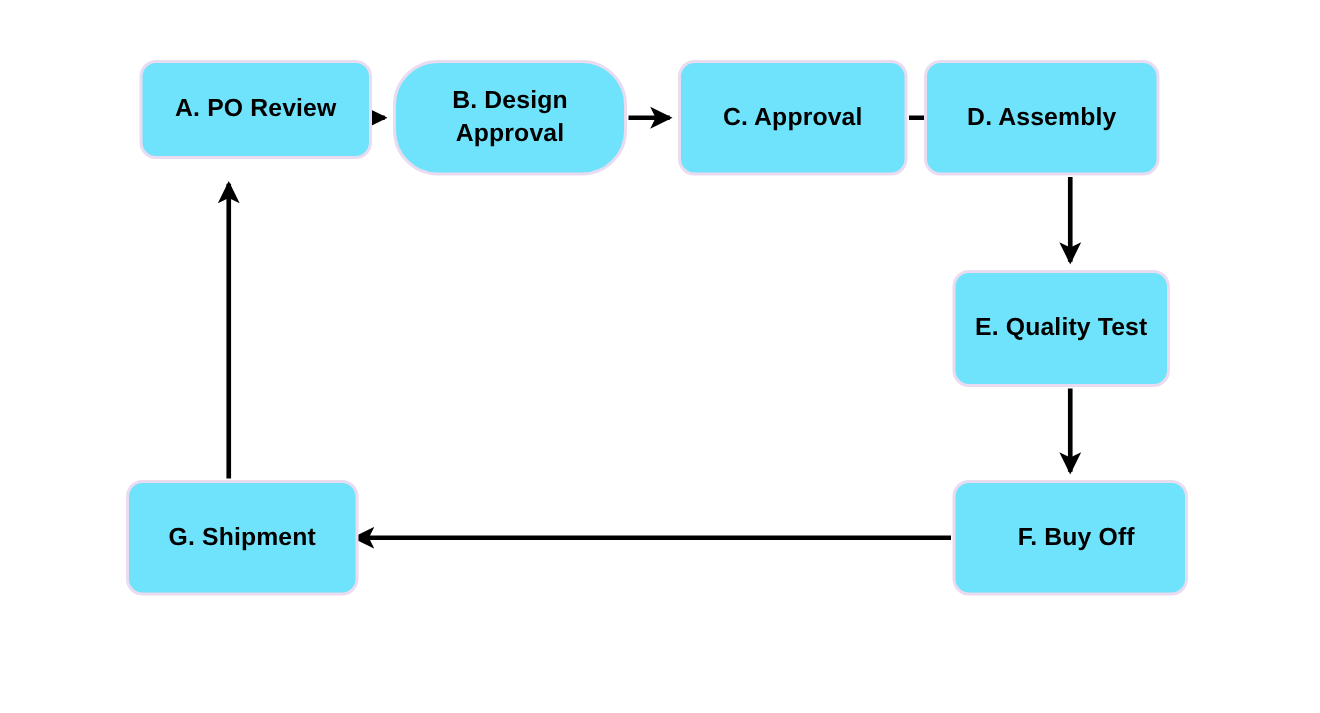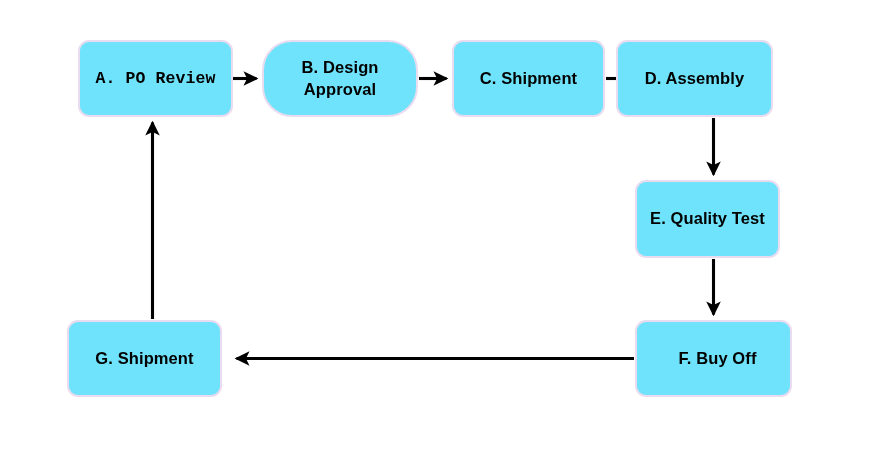--- a/index.html
+++ b/index.html
@@ -86,42 +86,42 @@
 
     <g>
       <line x1="634" y1="358.5" x2="236.5" y2="358.5" stroke="#000000" stroke-width="3.1" marker-end="url(#arrowhead)"></line>
     </g>
 
     <g>
       <line x1="152.5" y1="319" x2="152.5" y2="122.5" stroke="#000000" stroke-width="3.1" marker-end="url(#arrowhead)"></line>
     </g>
   </svg>
 
-  <div class="node" style="left:78px; top:40px; width:155px; height:77px;font-family:Liberation Mono, monospace;">
+  <div class="node" style="left:93px; top:40px; width:155px; height:66px;">
     <span class="node-label">A. PO Review</span>
   </div>
 
   <div class="node" style="left:262px; top:40px; width:156px; height:77px;border-radius:30px;">
     <span class="node-label">B. Design
 Approval</span>
   </div>
 
   <div class="node" style="left:452px; top:40px; width:153px; height:77px;">
-    <span class="node-label">C. Shipment</span>
+    <span class="node-label">C. Approval</span>
   </div>
 
   <div class="node" style="left:616px; top:40px; width:157px; height:77px;">
     <span class="node-label">D. Assembly</span>
   </div>
 
   <div class="node" style="left:635px; top:180px; width:145px; height:78px;">
     <span class="node-label">E. Quality Test</span>
   </div>
 
   <div class="node" style="left:635px; top:320px; width:157px; height:77px;padding-left:14px;">
     <span class="node-label">F. Buy Off</span>
   </div>
 
-  <div class="node" style="left:67px; top:320px; width:155px; height:77px;">
+  <div class="node" style="left:84px; top:320px; width:155px; height:77px;">
     <span class="node-label">G. Shipment</span>
   </div>
 
 </div>
 
 </body></html>

